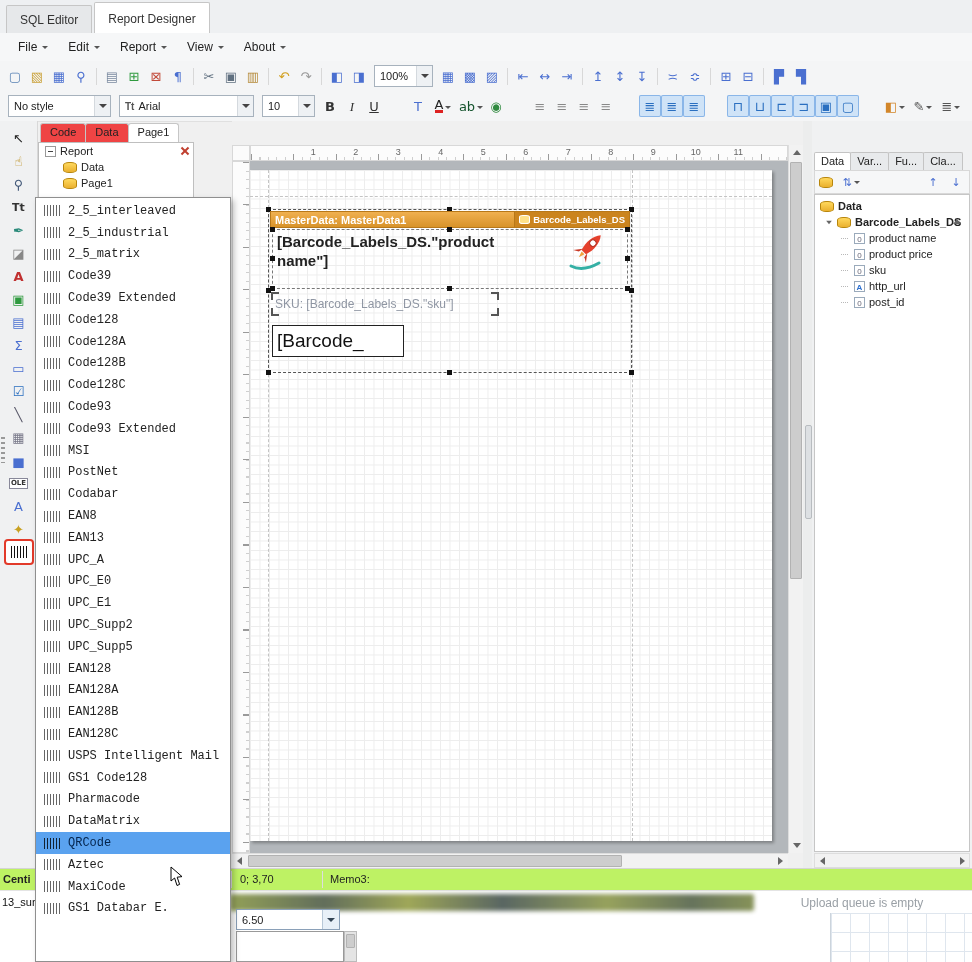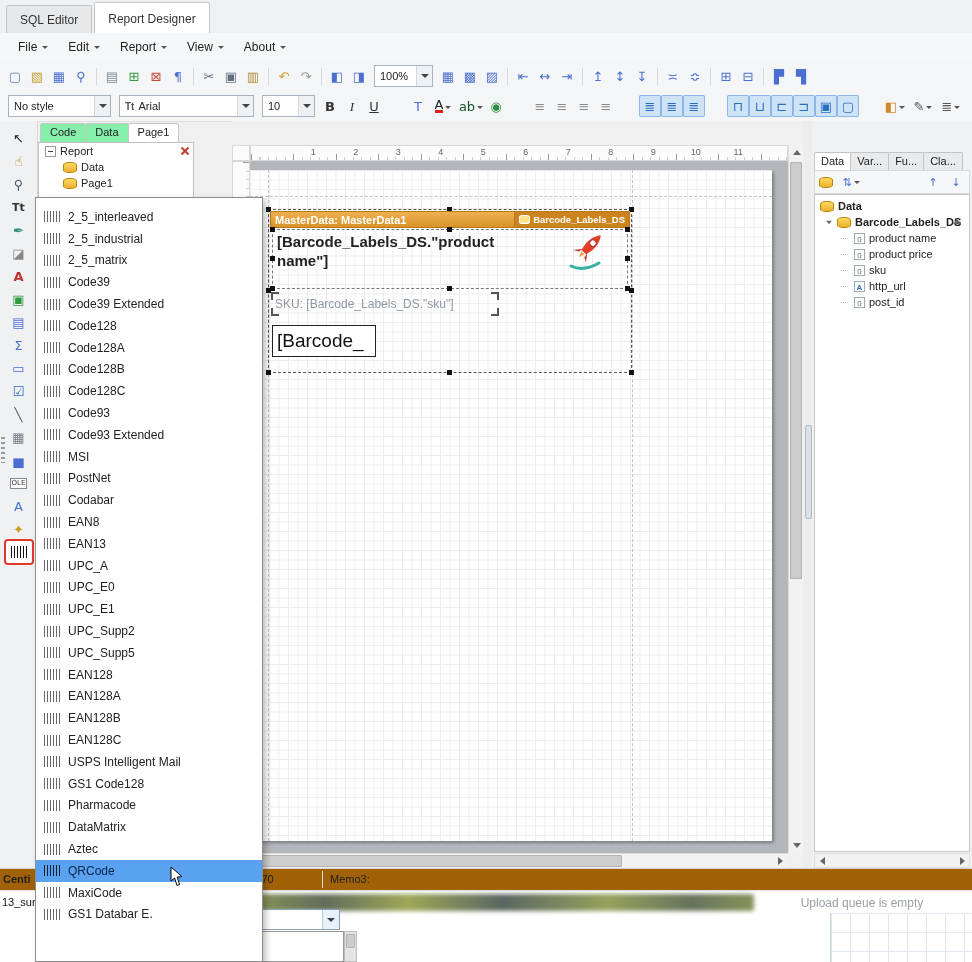--- a/index.html
+++ b/index.html
@@ -42,29 +42,29 @@
   .w52{width:52px;} .w96{width:96px;justify-content:space-between;} .w128{width:128px;} .w46{width:46px;}
   .fonticon{font-size:10px;font-weight:bold;color:#555;margin-right:4px;}
 
   
   .lefttb{position:absolute;left:0;top:121px;width:37px;bottom:94px;background:#f0f1f2;border-right:1px solid #d8d8d8;
           display:flex;flex-direction:column;align-items:center;padding-top:6px;gap:1px;}
   .lbtn{width:26px;height:22px;display:flex;align-items:center;justify-content:center;flex:none;border-radius:2px;}
   .lbtn .g{font-size:13px;line-height:1;}
   .lbtn.txt .g{font-size:11px;font-weight:bold;}
   .lbtn.boldg .g{font-weight:bold;}
-  .lbtn.ole .g{font-size:7px;font-weight:normal;border:1px solid #889;background:#fff;padding:1px;}
+  .lbtn.ole .g{font-size:7px;font-weight:bold;border:1px solid #889;background:#fff;padding:1px;}
   .lbtn.barcode .g{width:16px;height:12px;background:repeating-linear-gradient(90deg,#111 0 1px,transparent 1px 3px);}
   .lbtn.hl{background:#fff;box-shadow:0 0 0 2px #e23a2a;}
   .edgegrip{position:absolute;left:1px;top:437px;width:4px;height:26px;
             background:repeating-linear-gradient(180deg,#999 0 2px,transparent 2px 5px);}
 
   
   .pagetabs{position:absolute;left:40px;top:123px;height:19px;display:flex;z-index:5;}
-  .ptab{padding:2px 9px;font-size:11px;background:#86efac;border:1px solid #c6c6c6;border-bottom:none;
+  .ptab{padding:2px 9px;font-size:11px;background:#ef4444;border:1px solid #c6c6c6;border-bottom:none;
         margin-right:-1px;border-radius:3px 3px 0 0;}
   .ptab.active{background:#fff;}
   .treepanel{position:absolute;left:38px;top:142px;width:154px;height:700px;background:#fff;border:1px solid #bfbfbf;z-index:4;}
   .tpclose{position:absolute;right:3px;top:3px;width:10px;height:10px;}
   .tpclose::before,.tpclose::after{content:"";position:absolute;left:4px;top:0;width:2px;height:10px;background:#c04030;}
   .tpclose::before{transform:rotate(45deg);} .tpclose::after{transform:rotate(-45deg);}
   .trow{display:flex;align-items:center;height:16px;font-size:11px;gap:4px;padding-left:6px;}
   .trow.child{padding-left:24px;}
   .minusbox{width:9px;height:9px;border:1px solid #999;background:#fff;position:relative;flex:none;}
   .minusbox::after{content:"";position:absolute;left:2px;top:4px;width:5px;height:1px;background:#444;}
@@ -103,21 +103,21 @@
   .memo1{position:absolute;left:22px;top:59px;width:356px;height:60px;border:1px dashed #777;box-sizing:border-box;}
   .m1t{position:absolute;left:4px;top:3px;width:230px;font-size:15px;font-weight:bold;color:#222;line-height:1.25;}
   .rocket{position:absolute;left:313px;top:58px;width:50px;height:46px;}
   .memo2{position:absolute;left:22px;top:123px;width:226px;height:22px;font-size:12px;color:#8f96a3;
          display:flex;align-items:center;padding-left:3px;box-sizing:border-box;}
   .ck{position:absolute;width:6px;height:6px;}
   .ck.tl{left:-1px;top:-1px;border-left:2px solid #555;border-top:2px solid #555;}
   .ck.tr{right:-1px;top:-1px;border-right:2px solid #555;border-top:2px solid #555;}
   .ck.bl{left:-1px;bottom:-1px;border-left:2px solid #555;border-bottom:2px solid #555;}
   .ck.br{right:-1px;bottom:-1px;border-right:2px solid #555;border-bottom:2px solid #555;}
-  .bcobj{position:absolute;left:22px;top:155px;width:104px;height:32px;border:1px solid #222;background:#fff;
+  .bcobj{position:absolute;left:22px;top:155px;width:132px;height:32px;border:1px solid #222;background:#fff;
          display:flex;align-items:center;padding-left:4px;font-size:19px;color:#111;box-sizing:border-box;}
 
   
   .vsb{position:absolute;right:0;top:24px;width:15px;bottom:15px;background:#f2f2f2;border-left:1px solid #ddd;box-sizing:border-box;}
   .hsb{position:absolute;left:0;bottom:0;height:15px;right:15px;background:#f2f2f2;border-top:1px solid #ddd;box-sizing:border-box;}
   .sbthumb{position:absolute;background:#cdcdcd;border:1px solid #b2b2b2;border-radius:1px;}
   .vsb .sbthumb{left:1px;right:1px;top:17px;height:415px;}
   .hsb .sbthumb{top:1px;bottom:1px;left:16px;width:372px;}
   .sbar{position:absolute;width:15px;height:15px;display:flex;align-items:center;justify-content:center;background:#f2f2f2;}
   .tri{width:0;height:0;border:4px solid transparent;}
@@ -150,21 +150,21 @@
   .frow::before{content:"";width:7px;height:0;border-top:1px dotted #b8b8b8;margin-right:2px;}
   .fic{width:11px;height:11px;border:1px solid #9aaabb;background:#fff;font-size:8px;line-height:11px;text-align:center;
        color:#667;flex:none;box-sizing:border-box;}
   .fic.iA{color:#2a6fd0;font-weight:bold;}
   .treecollapse{position:absolute;right:8px;top:24px;}
   .rsb{position:absolute;left:2px;right:2px;bottom:0;height:15px;background:#f2f2f2;border:1px solid #ddd;box-sizing:border-box;}
   .rsb .sbar{width:14px;height:13px;background:transparent;}
   .rsb .sbar.r{right:0;}
 
   
-  .statusbar{position:absolute;left:0;right:0;top:868px;height:22px;background:#a16207;border-top:1px solid #d4d4d4;font-size:11px;text-align:right;}
+  .statusbar{position:absolute;left:0;right:0;top:868px;height:22px;background:#bef264;border-top:1px solid #d4d4d4;font-size:11px;text-align:right;}
   .stx{position:absolute;top:4px;}
   .stsep{position:absolute;top:2px;width:1px;height:17px;background:#ddd;}
 
   
   .bottomarea{position:absolute;left:0;right:0;top:890px;bottom:0;background:#fff;border-top:1px solid #e4e4e4;}
   .filelbl{position:absolute;left:2px;top:5px;font-size:11px;color:#111;}
   .blurstrip{position:absolute;left:230px;top:3px;width:524px;height:17px;border-radius:2px;opacity:.92;filter:blur(2px);
              background:linear-gradient(90deg,#8a994a,#55624e 18%,#97a04b 34%,#4c5a55 52%,#8e9a50 72%,#5a684f 88%,#7d8a4c);}
   .upload{position:absolute;left:756px;top:5px;width:212px;text-align:center;color:#9aa0a6;font-size:12px;}
   .combo6{position:absolute;left:236px;top:18px;width:104px;height:21px;background:#fff;border:1px solid #8aa0b8;
@@ -173,22 +173,22 @@
                 display:flex;align-items:center;justify-content:center;}
   .combo6 .cbtn::after{content:"";width:0;height:0;border:4px solid transparent;border-top-color:#345;margin-top:4px;}
   .listbox{position:absolute;left:236px;top:40px;width:108px;height:31px;background:#fff;border:1px solid #999;box-sizing:border-box;}
   .lbscroll{position:absolute;left:344px;top:40px;width:13px;height:31px;background:#e4e4e4;border:1px solid #bbb;box-sizing:border-box;}
   .lbscroll .sbthumb{left:1px;right:1px;top:2px;height:12px;}
   .gridarea{position:absolute;left:830px;top:22px;right:0;bottom:0;background:#fff;border-left:1px solid #ccd4dc;
             background-image:linear-gradient(#dfe6ee 1px,transparent 1px),linear-gradient(90deg,#dfe6ee 1px,transparent 1px);
             background-size:19px 19px;}
 
   
-  .ddmenu{position:absolute;left:35px;top:197px;width:228px;bottom:0;background:#fff;border:1px solid #8f8f8f;
-          box-shadow:3px 3px 6px rgba(0,0,0,.25);z-index:50;overflow:hidden;padding-top:8px;box-sizing:border-box;}
+  .ddmenu{position:absolute;left:35px;top:197px;width:196px;bottom:0;background:#fff;border:1px solid #8f8f8f;
+          box-shadow:3px 3px 6px rgba(0,0,0,.25);z-index:50;overflow:hidden;padding-top:2px;box-sizing:border-box;font-family:Liberation Mono, monospace;}
   .mi{height:21.8px;display:flex;align-items:center;gap:8px;padding-left:8px;font-size:12px;color:#222;}
   .mi-ic{width:16px;height:11px;background:repeating-linear-gradient(90deg,#666 0 1px,transparent 1px 3px);flex:none;}
   .mi.selected{background:#5aa2ef;color:#04244c;}
   .mi.selected .mi-ic{background:repeating-linear-gradient(90deg,#123 0 1px,transparent 1px 3px);}
   .cursor{position:absolute;left:170px;top:866px;z-index:60;}
 </style>
 </head>
 <body>
 
 <div class="app">
@@ -1026,28 +1026,28 @@
         <span class="mi-ic"></span>
         <span>Pharmacode</span>
       </div>
 
 
       <div class="mi">
         <span class="mi-ic"></span>
         <span>DataMatrix</span>
       </div>
 
+      <div class="mi selected">
+        <span class="mi-ic"></span>
+        <span>QRCode</span>
+      </div>
+
       <div class="mi">
         <span class="mi-ic"></span>
         <span>Aztec</span>
-      </div>
-
-      <div class="mi selected">
-        <span class="mi-ic"></span>
-        <span>QRCode</span>
       </div>
 
       <div class="mi">
         <span class="mi-ic"></span>
         <span>MaxiCode</span>
       </div>
 
       <div class="mi">
         <span class="mi-ic"></span>
         <span>GS1 Databar E.</span>

